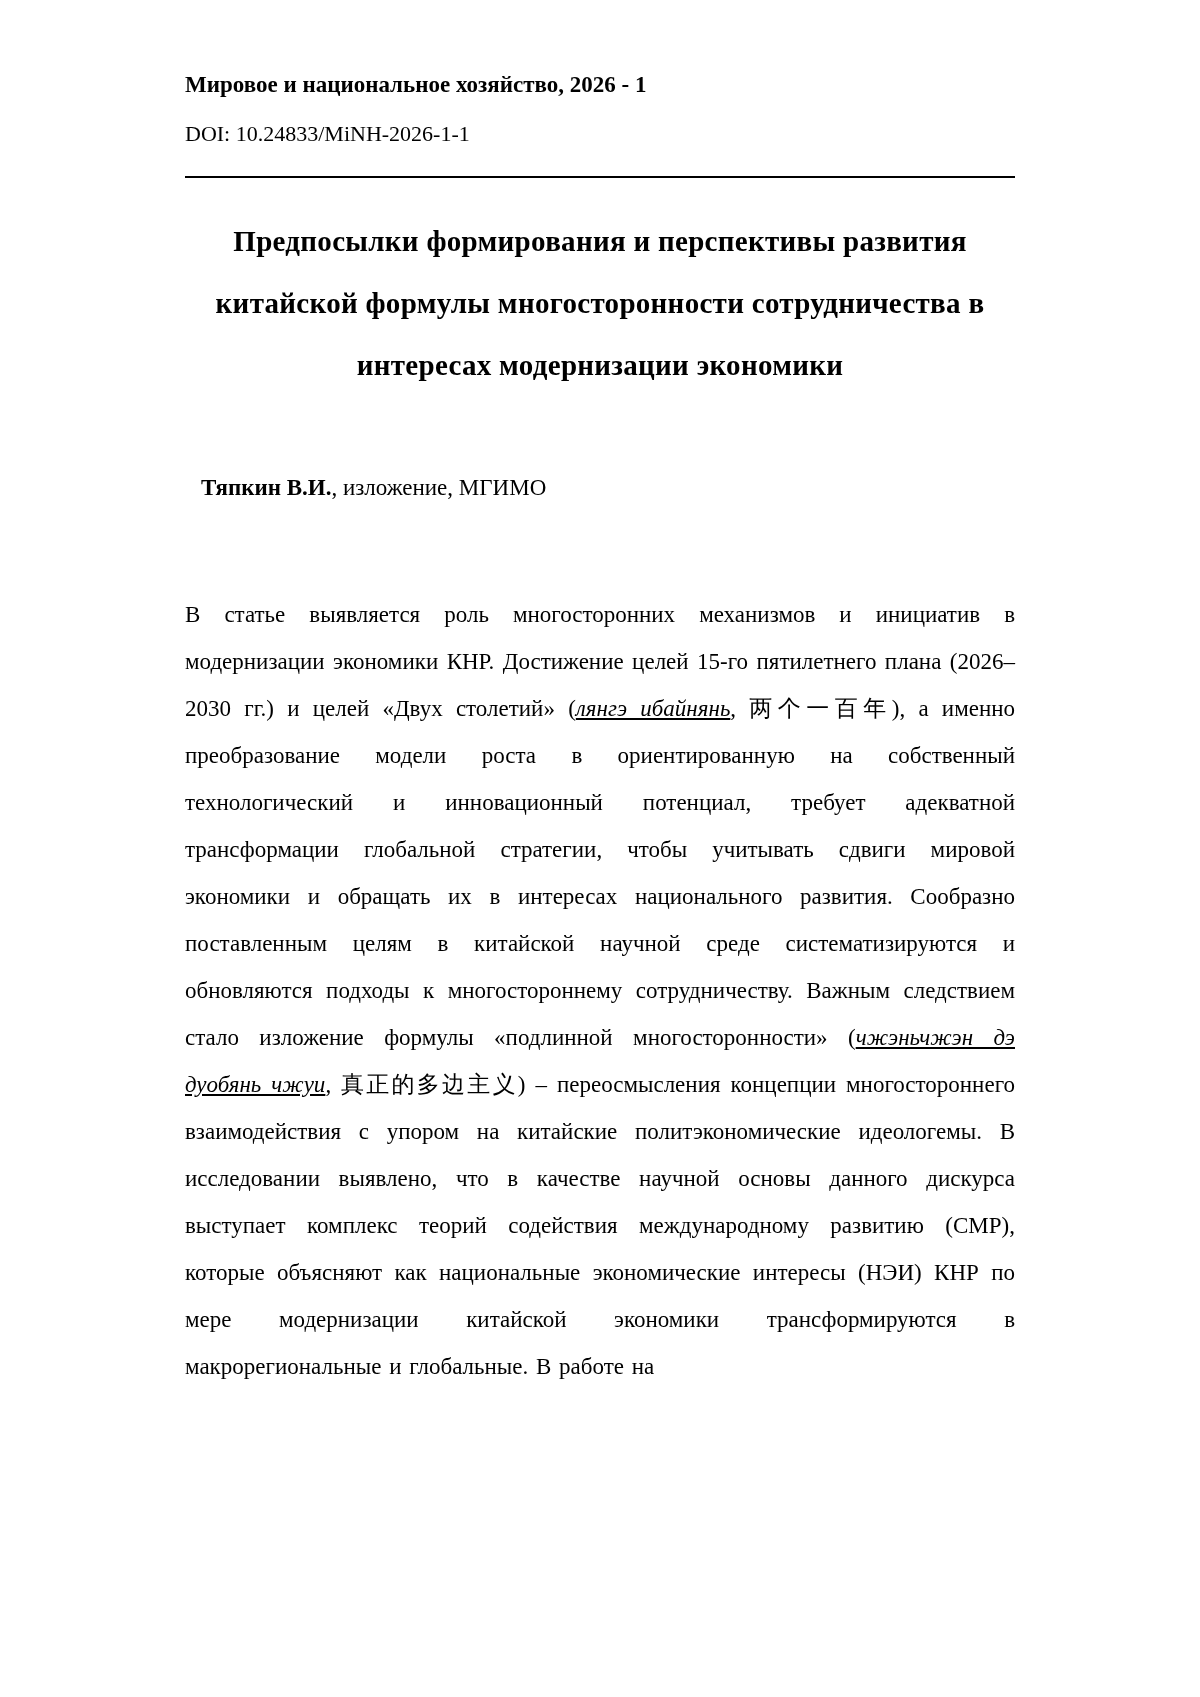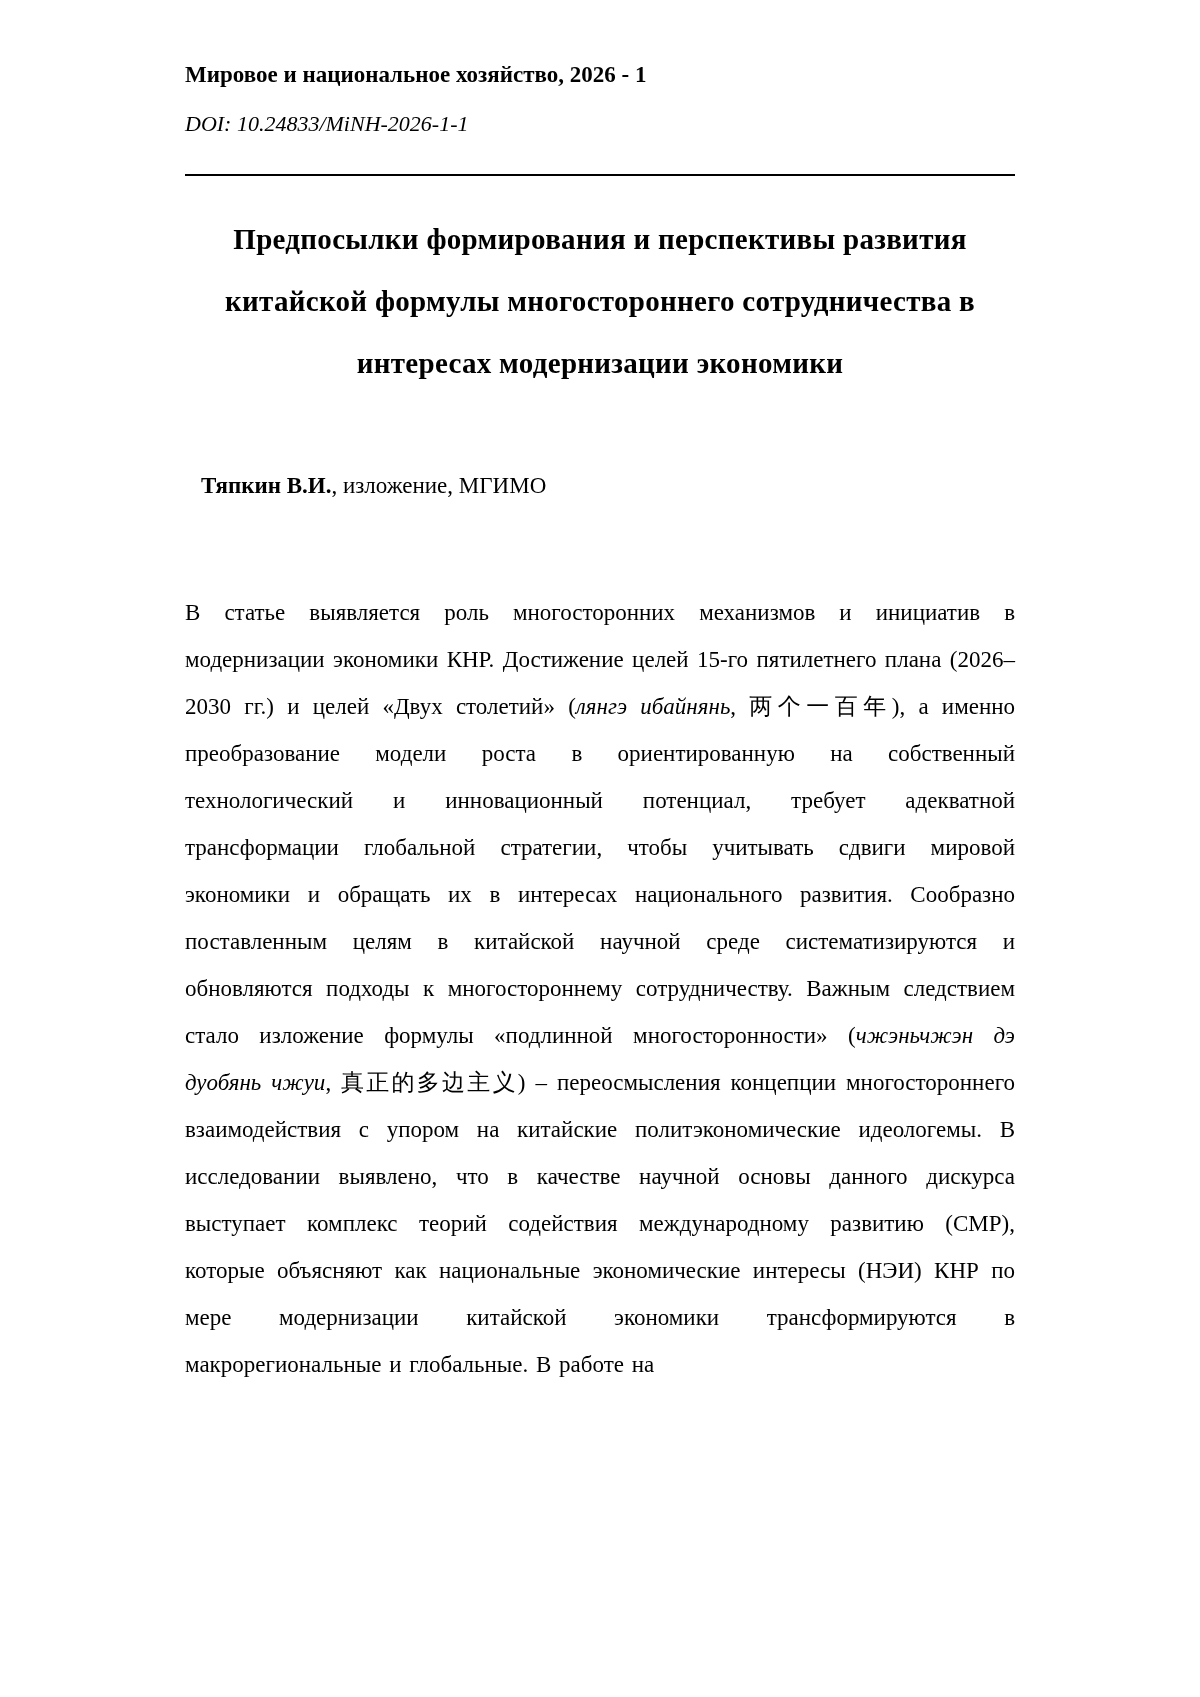--- a/index.html
+++ b/index.html
@@ -14,27 +14,26 @@
     background: #ffffff;
     overflow: hidden;
     font-family: "Liberation Serif", "DejaVu Serif", serif;
     color: #000000;
     box-sizing: border-box;
     padding: 60px 185px 40px 185px;
   }
   .journal-header {
     font-size: 23px;
     font-weight: bold;
-    margin: 0 0 20px 0;
+    margin: 10px 0 20px 0;
     line-height: 1.3;
   }
   .doi {
     font-size: 22px;
-    font-style: italic;
-    margin: 0 0 36px 0;
+    margin: 0 0 28px 0;
     line-height: 1.3;
   }
   .divider {
     border-bottom: 2px solid #000000;
     height: 0;
     margin: 0 0 32px 0;
   }
   .title {
     font-size: 29px;
     font-weight: bold;
@@ -54,30 +53,31 @@
   }
   .abstract {
     font-size: 23px;
     margin: 86px 0 0 0;
     line-height: 47px;
     text-align: justify;
     word-spacing: 2px;
   }
   .abstract .italic {
     font-style: italic;
+    text-decoration: underline;
   }
 </style>
 </head>
 <body>
 
 <div class="page">
   <p class="journal-header">Мировое и национальное хозяйство, 2026 - 1</p>
 
   <p class="doi">DOI: 10.24833/MiNH-2026-1-1</p>
 
   <div class="divider"></div>
 
-  <h1 class="title">Предпосылки формирования и перспективы развития китайской формулы многостороннего сотрудничества в интересах модернизации экономики</h1>
+  <h1 class="title">Предпосылки формирования и перспективы развития китайской формулы многосторонности сотрудничества в интересах модернизации экономики</h1>
 
   <p class="author"><span class="author-name">Тяпкин В.И.</span><span>, изложение, МГИМО</span></p>
 
   <p class="abstract"><span>В статье выявляется роль многосторонних механизмов и инициатив в модернизации экономики КНР. Достижение целей 15-го пятилетнего плана (2026–2030 гг.) и целей «Двух столетий» (</span><span class="italic">лянгэ ибайнянь</span><span>, 两个一百年), а именно преобразование модели роста в ориентированную на собственный технологический и инновационный потенциал, требует адекватной трансформации глобальной стратегии, чтобы учитывать сдвиги мировой экономики и обращать их в интересах национального развития. Сообразно поставленным целям в китайской научной среде систематизируются и обновляются подходы к многостороннему сотрудничеству. Важным следствием стало изложение формулы «подлинной многосторонности» (</span><span class="italic">чжэньчжэн дэ дуобянь чжуи</span><span>, 真正的多边主义) – переосмысления концепции многостороннего взаимодействия с упором на китайские политэкономические идеологемы. В исследовании выявлено, что в качестве научной основы данного дискурса выступает комплекс теорий содействия международному развитию (СМР), которые объясняют как национальные экономические интересы (НЭИ) КНР по мере модернизации китайской экономики трансформируются в макрорегиональные и глобальные. В работе на</span></p>
 </div>
 
 </body></html>

